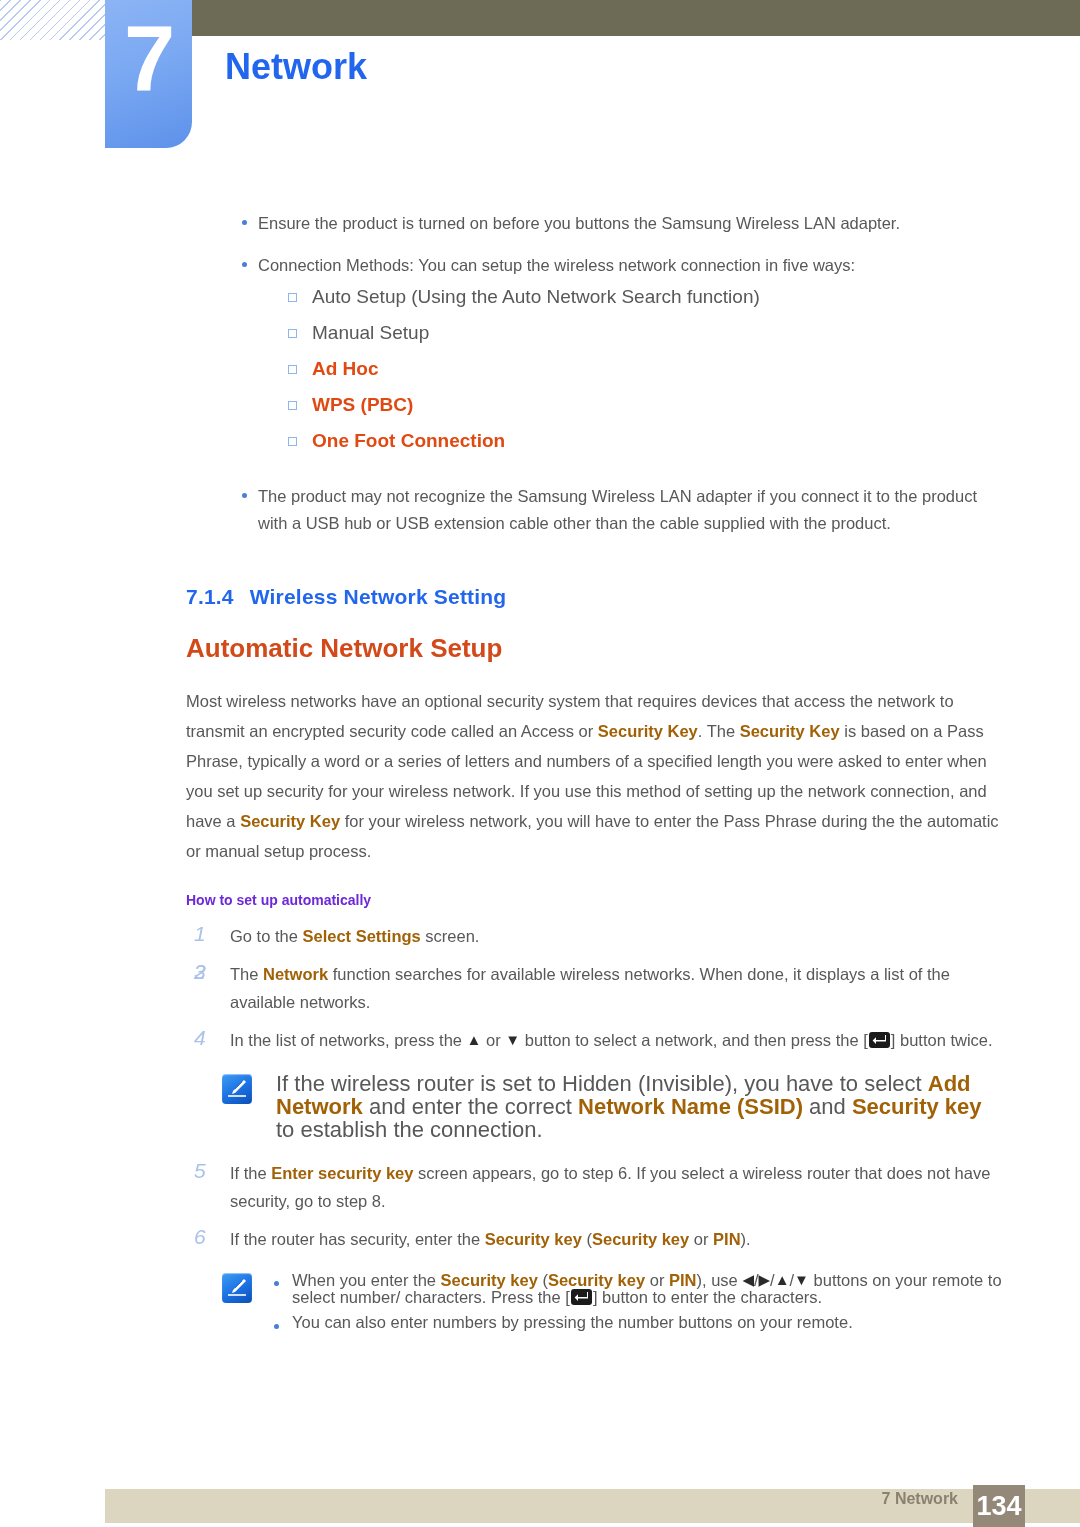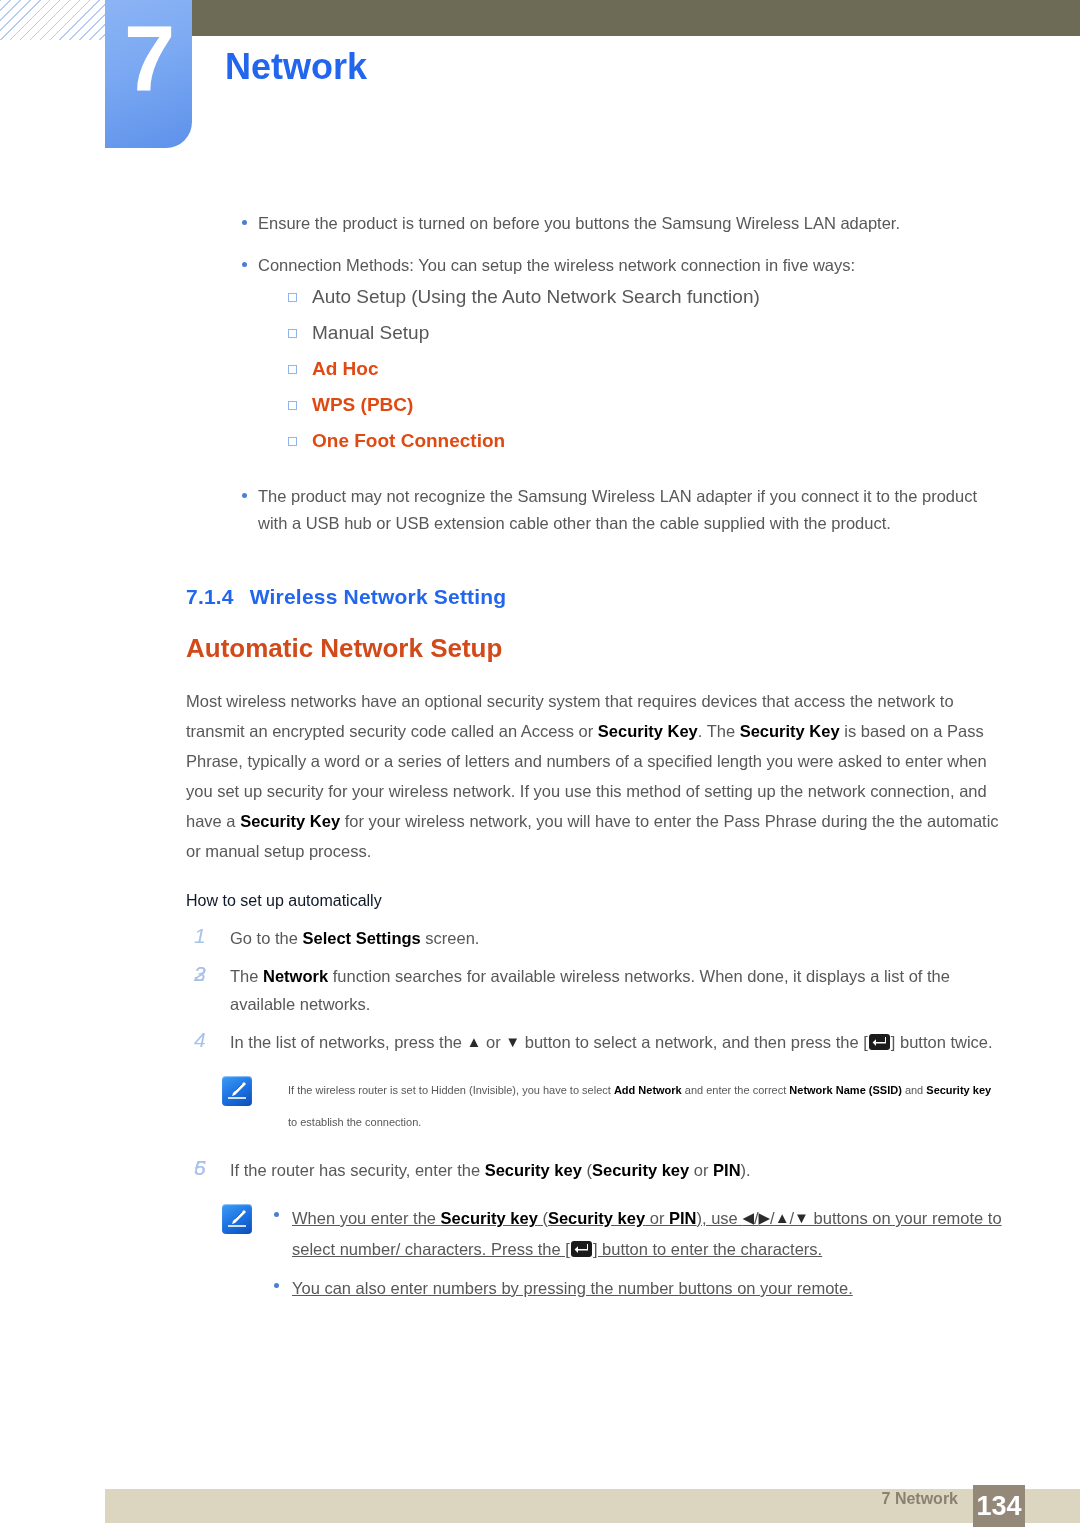--- a/index.html
+++ b/index.html
@@ -72,21 +72,21 @@
   
   h2.sec{
     margin:48px 0 0 0;font-size:21px;font-weight:700;color:#2266ee;
     letter-spacing:.2px;
   }
   h2.sec .numpart{margin-right:16px;}
   h3.sub{
     margin:24px 0 0 0;font-size:26px;font-weight:700;color:#d2491a;
   }
   h4.howto{
-    margin:26px 0 0 0;font-size:16px;font-weight:400;color:#0f172a;
+    margin:26px 0 0 0;font-size:14px;font-weight:700;color:#6d28d9;
   }
   p.body{
     margin:22px 0 0 0;font-size:16.5px;line-height:30px;color:#58585a;
     text-align:left;
   }
 
   
   ol.steps{list-style:none;margin:14px 0 0 0;padding:0;}
   ol.steps > li{
     position:relative;padding-left:44px;margin-bottom:10px;
@@ -101,33 +101,33 @@
   .notebox{
     position:relative;margin:18px 0 18px 0;padding-left:86px;min-height:40px;
   }
   .notebox .noteicon{
     position:absolute;left:36px;top:2px;width:30px;height:30px;
     border-radius:4px;
     background:linear-gradient(150deg,#3c9df5 0%,#1b6fe0 55%,#0d4fb5 100%);
     box-shadow:inset 0 1px 1px rgba(255,255,255,.5);
   }
   .notebox .noteicon svg{position:absolute;left:4px;top:4px;}
-  .notebox p{margin:16px;font-size:11px;line-height:32px;}
+  .notebox p{margin:4px;font-size:22px;line-height:23px;}
   ul.noteul{list-style:none;margin:0;padding:0;}
   ul.noteul > li{
     position:relative;padding-left:46px;margin-bottom:8px;
-    font-size:16.5px;line-height:31px;text-decoration:underline;
+    font-size:16.5px;line-height:17px;
   }
   ul.noteul > li > .dot{
     position:absolute;left:28px;top:10px;
     width:5px;height:5px;border-radius:50%;background:#4a7fd4;
   }
 
   
-  .hl{color:#000000;font-weight:700;}
+  .hl{color:#a16207;font-weight:700;}
 
   
   .keyicon{
     display:inline-block;width:21px;height:16px;border-radius:3px;
     background:#1b1b1b;position:relative;vertical-align:-2px;margin:0 1px;
   }
   .keyicon svg{position:absolute;left:3px;top:2px;}
   .arrw{font-size:15px;color:#2b2b2b;vertical-align:1px;}
 
   
@@ -222,21 +222,21 @@
             <span class="noteicon">
               <svg width="22" height="22" viewBox="0 0 22 22">
                 <path d="M18 2 L20 4 L9 15 L6 16 L7 13 z" fill="#ffffff"></path>
                 <path d="M2 18 h18" stroke="#ffffff" stroke-width="1.6" fill="none"></path>
                 <path d="M11 9 L16 4 M9 11 L14 6" stroke="#1b6fe0" stroke-width="0.9" fill="none"></path>
               </svg>
             </span>
             <p><span>If the wireless router is set to Hidden (Invisible), you have to select </span><span class="hl">Add Network</span><span> and enter the correct </span><span class="hl">Network Name (SSID)</span><span> and </span><span class="hl">Security key</span><span> to establish the connection.</span></p>
           </div>
         </li>
-        <li><span class="stepnum">5</span></li>
+        <li><span class="stepnum">5</span><span><span>If the </span><span class="hl">Enter security key</span><span> screen appears, go to step 6. If you select a wireless router that does not have security, go to step 8.</span></span></li>
         <li><span class="stepnum">6</span><span><span>If the router has security, enter the </span><span class="hl">Security key</span><span> (</span><span class="hl">Security key</span><span> or </span><span class="hl">PIN</span><span>).</span></span></li>
         <li style="list-style: none; padding: 0px; margin: 0px;">
           <div class="notebox" style="padding-left: 60px;">
             <span class="noteicon">
               <svg width="22" height="22" viewBox="0 0 22 22">
                 <path d="M18 2 L20 4 L9 15 L6 16 L7 13 z" fill="#ffffff"></path>
                 <path d="M2 18 h18" stroke="#ffffff" stroke-width="1.6" fill="none"></path>
                 <path d="M11 9 L16 4 M9 11 L14 6" stroke="#1b6fe0" stroke-width="0.9" fill="none"></path>
               </svg>
             </span>

